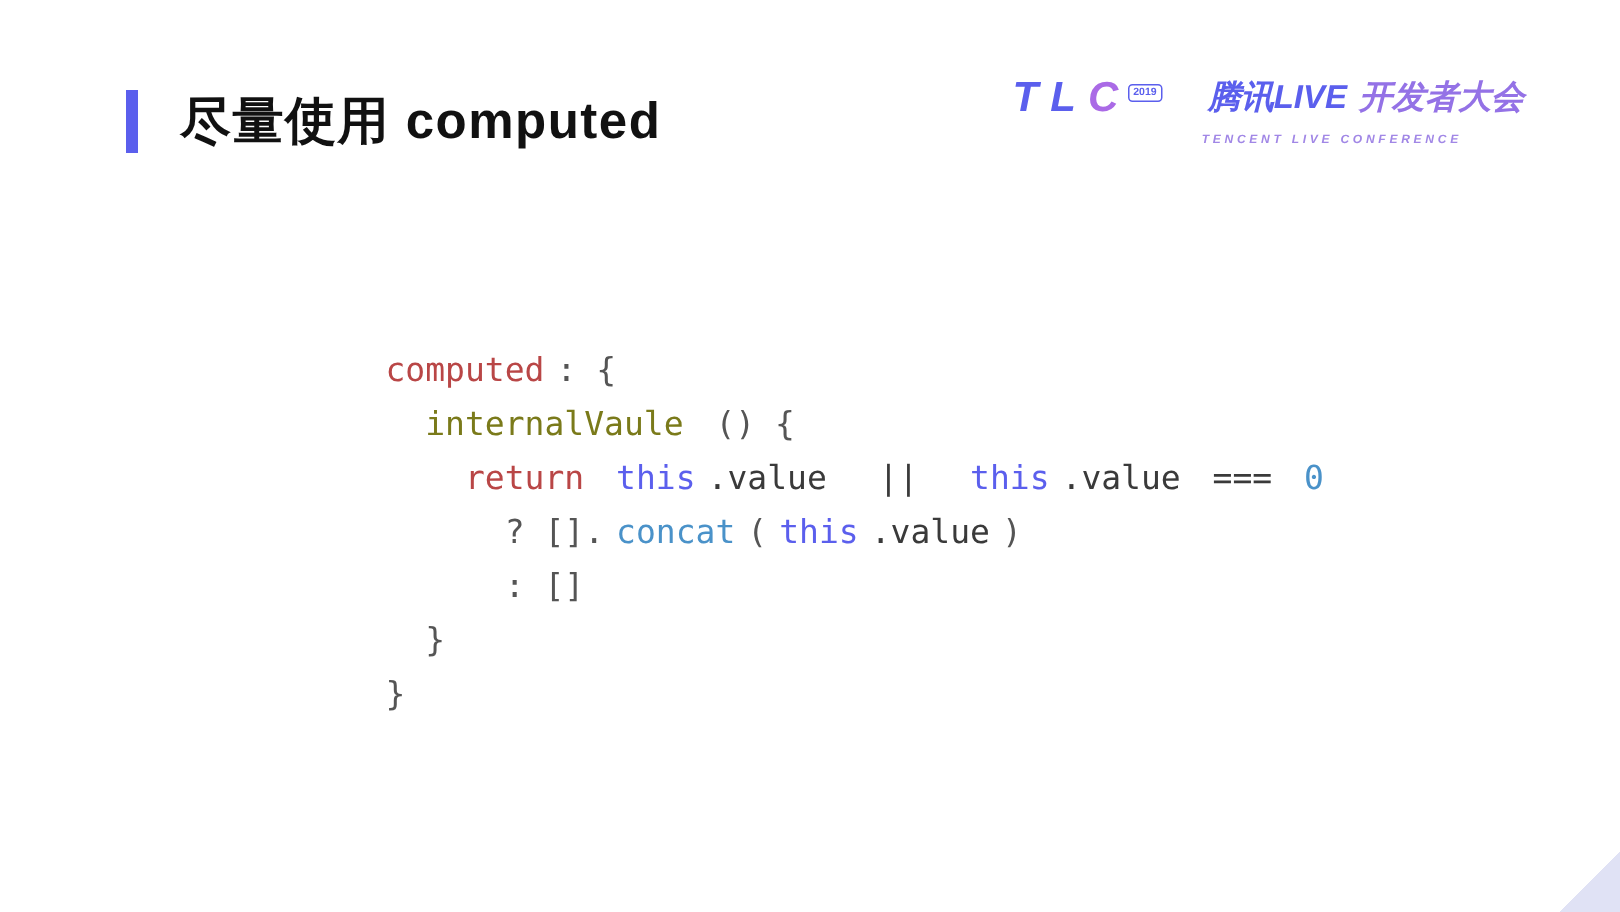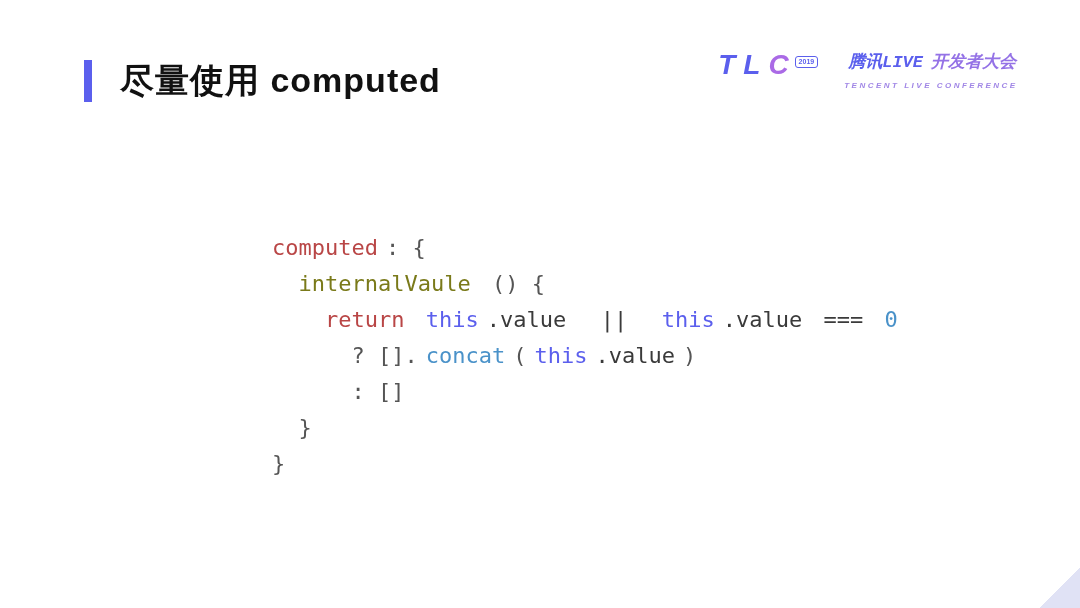--- a/index.html
+++ b/index.html
@@ -62,39 +62,38 @@
       line-height: 8px;
       margin-left: 2px;
       vertical-align: top;
     }
     .conf-name {
       display: flex;
       flex-direction: column;
       margin-top: -2px;
     }
     .conf-cn {
-      font-size: 17px;
+      font-size: 22px;
       font-weight: 700;
       font-style: italic;
-      font-family: Liberation Mono, monospace;
     }
     .conf-cn .a { color: #5B5FED; }
     .conf-cn .b { color: #9472E6; }
     .conf-en {
       font-size: 8px;
       letter-spacing: 2.5px;
       color: #A187E6;
       font-weight: 600;
       font-style: italic;
     }
 
     .code-block {
       position: absolute;
       top: 218px;
-      left: 256px;
+      left: 241px;
       font-family: ui-monospace, SFMono-Regular, Menlo, Consolas, monospace;
       font-size: 22px;
       line-height: 36px;
       color: #3a3a3a;
       white-space: pre;
     }
     .tok-prop { color: #B94646; }
     .tok-punc { color: #555; }
     .tok-fn { color: #7a7a1a; }
     .tok-kw { color: #B94646; }

